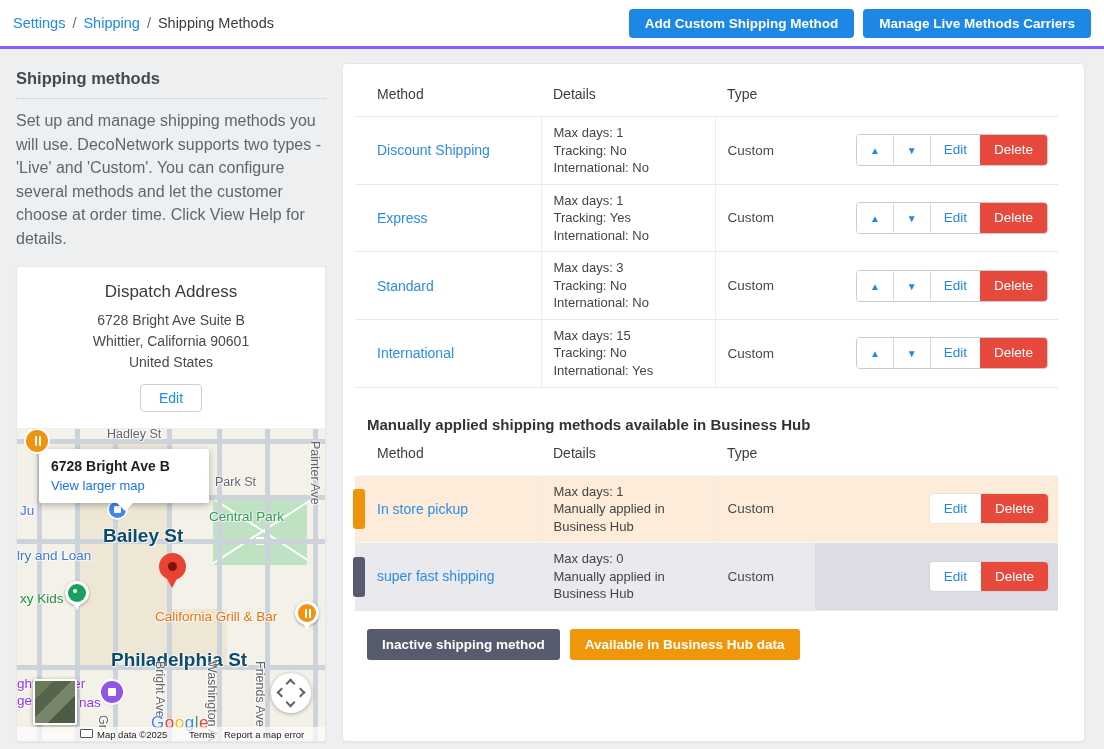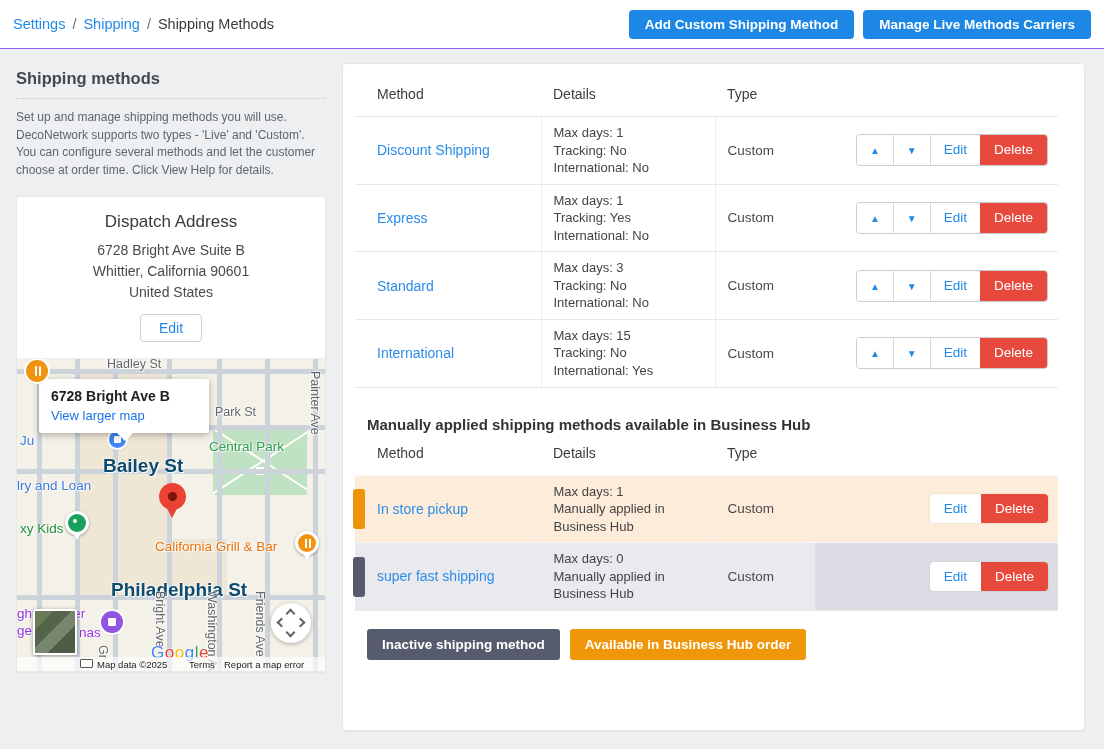--- a/index.html
+++ b/index.html
@@ -1,40 +1,40 @@
 <!DOCTYPE html>
 <html><head>
 <meta charset="utf-8">
 <style>
   * { margin:0; padding:0; box-sizing:border-box; }
   html,body { width:1104px; height:749px; overflow:hidden; }
   body { font-family:"Liberation Sans", sans-serif; background:#edeff1; color:#3c3c3c; }
 
   
-  .topbar { height:49px; background:#fff; border-bottom:1px solid #8b5cf6;
+  .topbar { height:49px; background:#fff; border-bottom:3px solid #8b5cf6;
             display:flex; align-items:center; justify-content:space-between; padding:0 13px; }
   .breadcrumb { font-size:14.5px; display:flex; gap:7px; align-items:center; }
   .breadcrumb a { color:#2189e8; text-decoration:none; cursor:pointer; }
   .breadcrumb .sep { color:#6b7075; }
   .breadcrumb .current { color:#3a3a3a; }
   .topbar-actions { display:flex; gap:9px; }
   .btn-primary { background:#1d87e5; color:#fff; border:none; border-radius:4px;
                  padding:7px 16px; font-size:13.5px; font-weight:600; cursor:pointer;
                  font-family:inherit; }
 
   
   .layout { display:flex; padding:14px 19px 0 16px; gap:16px; }
   .sidebar { width:310px; flex-shrink:0; }
   .content-card { flex:1; background:#fff; border:1px solid #e4e6ea; border-radius:4px;
                   box-shadow:0 1px 2px rgba(0,0,0,.04); padding:16px 26px 48px 12px; min-height:668px; }
 
   
   .sidebar h2 { font-size:16.5px; font-weight:700; color:#44494e; margin-top:6px;
                 padding-bottom:10px; border-bottom:1px dotted #c3c8cd; }
-  .sidebar p { margin-top:10px; font-size:12px; line-height:1.47; color:#5f6670; }
+  .sidebar p { margin-top:10px; font-size:16px; line-height:1.47; color:#5f6670; }
   .dispatch-card { margin-top:16px; background:#fff; border:1px solid #e6e8eb; border-radius:3px;
                    box-shadow:0 1px 2px rgba(0,0,0,.06); overflow:hidden; }
   .addr { text-align:center; padding:15px 10px 16px; }
   .addr h3 { font-size:17px; font-weight:500; color:#3a3a3a; margin-bottom:8px; }
   .addr .line { font-size:14px; color:#4a4a4a; line-height:1.5; }
   .btn-edit-addr { margin-top:11px; background:#fff; border:1px solid #ccd0d4; border-radius:4px;
                    color:#2189e8; font-size:14px; padding:5px 18px; cursor:pointer; font-family:inherit; }
 
   
   .map { position:relative; width:308px; height:313px; background:#f4f1e8; overflow:hidden;
@@ -393,16 +393,16 @@
         <button class="edit2">Edit</button>
         <button class="delete2">Delete</button>
       </div>
     </td>
   </tr>
 </tbody>
     </table>
 
     <div class="legend">
       <span class="legend-chip inactive">Inactive shipping method</span>
-      <span class="legend-chip bh">Available in Business Hub order</span>
+      <span class="legend-chip bh">Available in Business Hub data</span>
     </div>
   </main>
 </div>
 
 </body></html>

